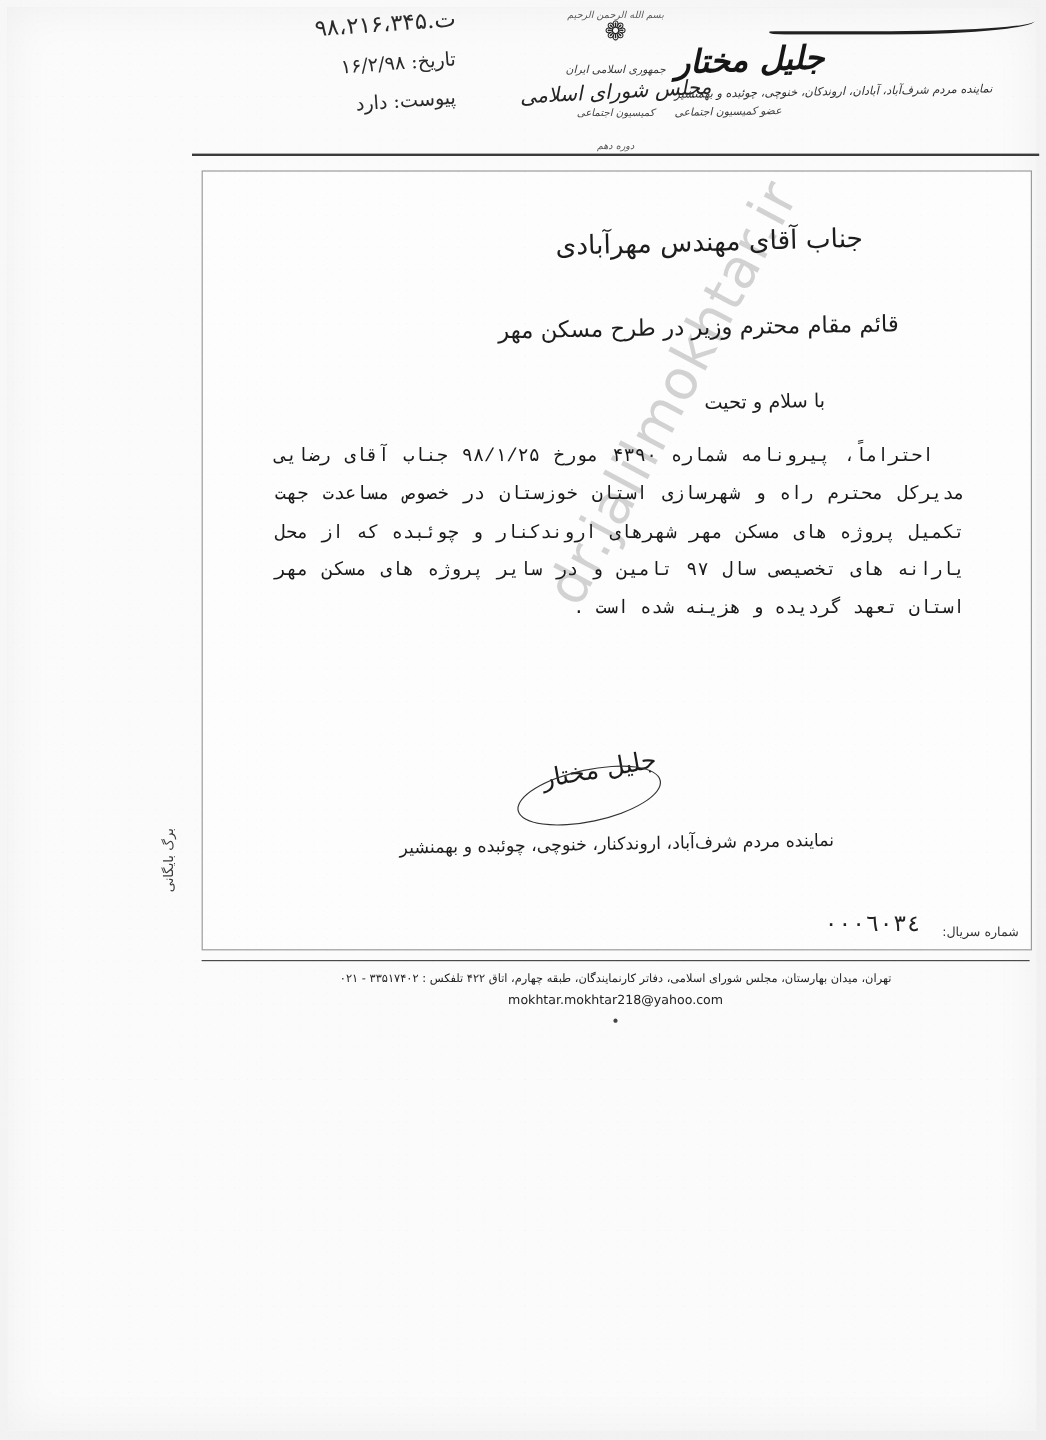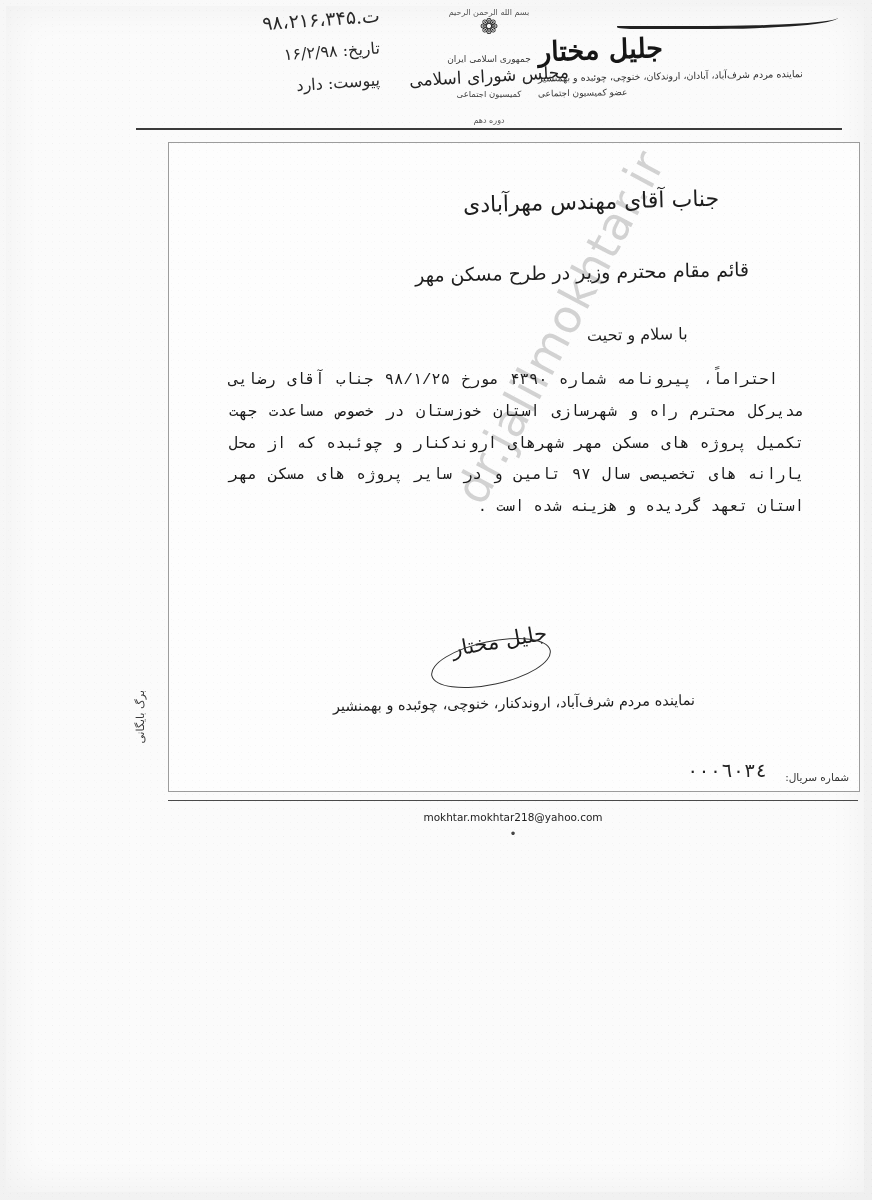--- a/index.html
+++ b/index.html
@@ -34,22 +34,23 @@
       radial-gradient(rgba(0,0,0,.035) .5px, transparent .6px);
     background-size:7px 7px, 11px 9px;
     background-position:0 0, 3px 4px;
     pointer-events:none;
     opacity:.55;
   }
 
   
   #letterhead{
     position:absolute;
-    left:136px;top:4px;width:706px;height:124px;
+    left:160px;top:4px;width:706px;height:124px;
     border-bottom:2px solid #3b3b3b;
+    font-style:italic;
   }
   .lh-emblem{
     position:absolute;
     left:50%;transform:translateX(-50%);
     top:4px;
     text-align:center;
     width:200px;
     color:#2b2b2b;
   }
   .lh-emblem .bism{font-size:8px;letter-spacing:.5px;color:#555;}
@@ -270,20 +271,21 @@
     </div>
     <div id="sig-role">نماینده مردم شرف‌آباد، اروندکنار، خنوچی، چوئبده و بهمنشیر</div>
 
     <div id="serial-label">شماره سریال:</div>
     <div id="serial-number">٠٠٠٦٠٣٤</div>
   </div>
 
   <div id="side-note">برگ بایگانی</div>
 
   <div id="footer">
+    <div class="fline">تهران، میدان بهارستان، مجلس شورای اسلامی، دفاتر کارنمایندگان، طبقه چهارم، اتاق ۴۲۲        تلفکس : ۳۳۵۱۷۴۰۲ - ۰۲۱</div>
     <div class="email">mokhtar.mokhtar218@yahoo.com</div>
     <div class="dot">•</div>
   </div>
 
   <div id="watermark">dr.jalilmokhtar.ir</div>
 
   <div id="noise"></div>
 </div>
 
 </body></html>

